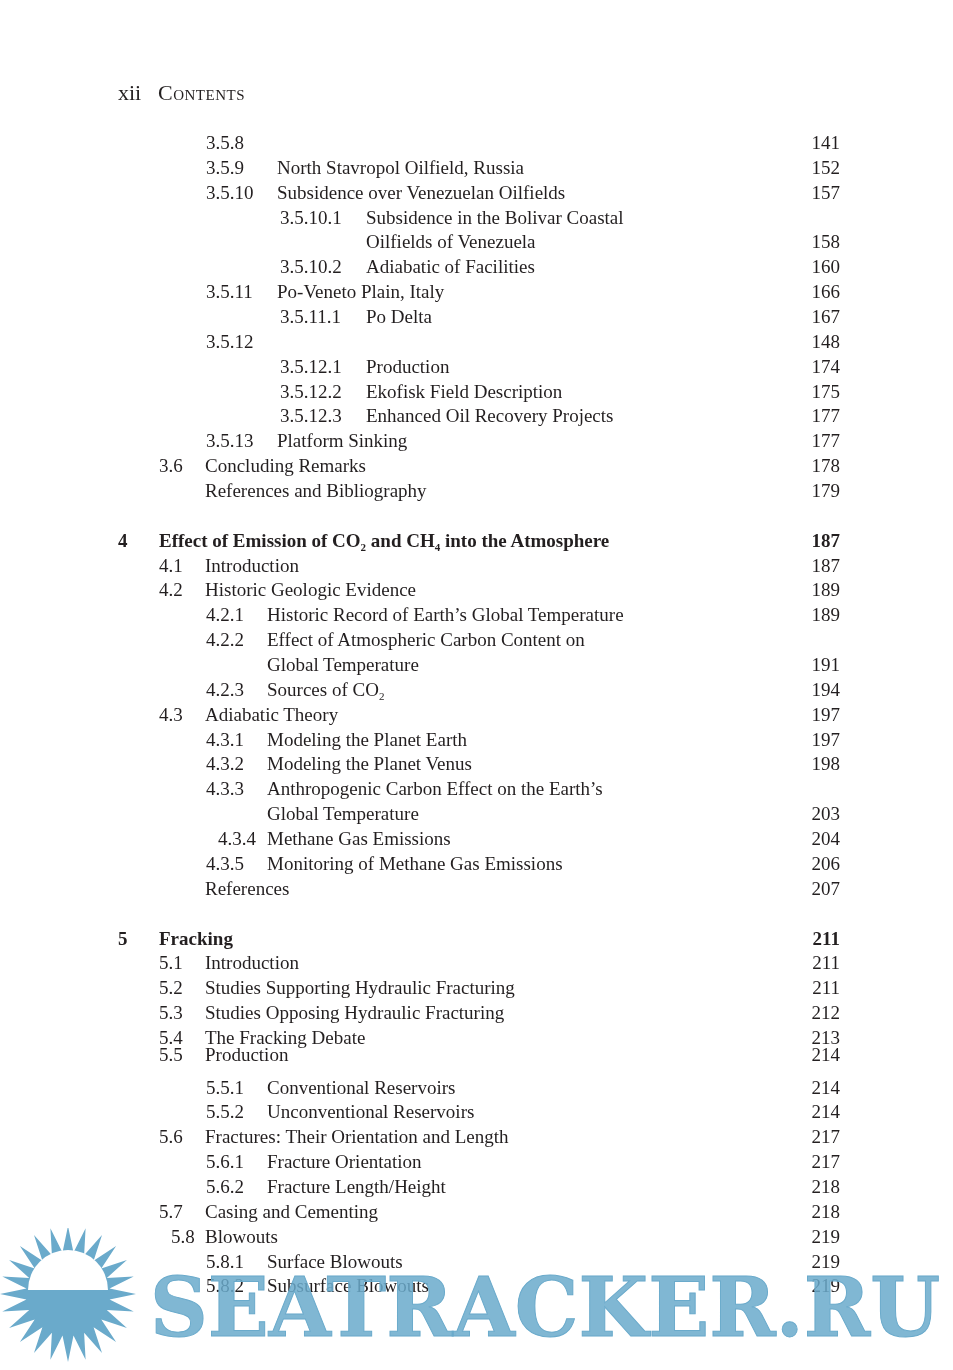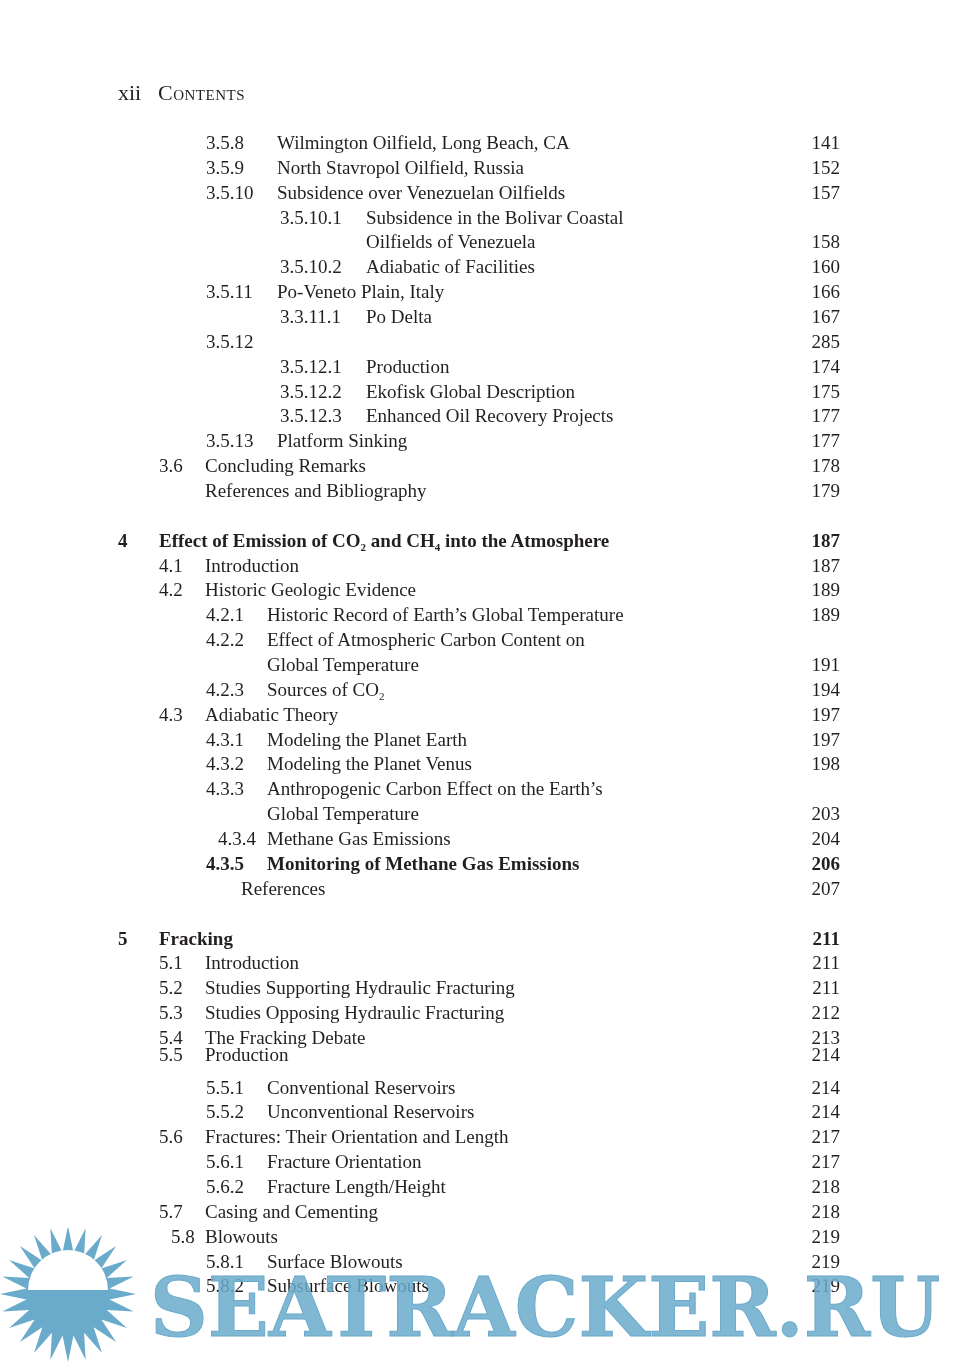--- a/index.html
+++ b/index.html
@@ -19,21 +19,20 @@
 </head>
 <body>
 
 <div class="hdr">
   <span class="pg">xii</span><span class="ttl">Contents</span>
 </div>
 
 <div id="toc">
     <div class="row" style="top: 130px;">
       <span class="num" style="left: 206px;">3.5.8</span>
-      <span class="title" style="left: 277px;">Wilmington Oilfield, Long Beach, CA</span>
       <span class="page">141</span>
     </div>
     <div class="row" style="top: 154.85px;">
       <span class="num" style="left: 206px;">3.5.9</span>
       <span class="title" style="left: 277px;">North Stavropol Oilfield, Russia</span>
       <span class="page">152</span>
     </div>
     <div class="row" style="top: 179.7px;">
       <span class="num" style="left: 206px;">3.5.10</span>
       <span class="title" style="left: 277px;">Subsidence over Venezuelan Oilfields</span>
@@ -53,36 +52,36 @@
       <span class="num" style="left: 280px;">3.5.10.2</span>
       <span class="title" style="left: 366px;">Adiabatic of Facilities</span>
       <span class="page">160</span>
     </div>
     <div class="row" style="top: 279.1px;">
       <span class="num" style="left: 206px;">3.5.11</span>
       <span class="title" style="left: 277px;">Po-Veneto Plain, Italy</span>
       <span class="page">166</span>
     </div>
     <div class="row" style="top: 303.95px;">
-      <span class="num" style="left: 280px;">3.3.11.1</span>
+      <span class="num" style="left: 280px;">3.5.11.1</span>
       <span class="title" style="left: 366px;">Po Delta</span>
       <span class="page">167</span>
     </div>
     <div class="row" style="top: 328.8px;">
       <span class="num" style="left: 206px;">3.5.12</span>
-      <span class="page">285</span>
+      <span class="page">148</span>
     </div>
     <div class="row" style="top: 353.65px;">
       <span class="num" style="left: 280px;">3.5.12.1</span>
       <span class="title" style="left: 366px;">Production</span>
       <span class="page">174</span>
     </div>
     <div class="row" style="top: 378.5px;">
       <span class="num" style="left: 280px;">3.5.12.2</span>
-      <span class="title" style="left: 366px;">Ekofisk Global Description</span>
+      <span class="title" style="left: 366px;">Ekofisk Field Description</span>
       <span class="page">175</span>
     </div>
     <div class="row" style="top: 403.35px;">
       <span class="num" style="left: 280px;">3.5.12.3</span>
       <span class="title" style="left: 366px;">Enhanced Oil Recovery Projects</span>
       <span class="page">177</span>
     </div>
     <div class="row" style="top: 428.2px;">
       <span class="num" style="left: 206px;">3.5.13</span>
       <span class="title" style="left: 277px;">Platform Sinking</span>
@@ -156,28 +155,28 @@
     <div class="row" style="top: 801.1px;">
       <span class="num" style="left: 206px;"></span>
       <span class="title" style="left: 267px;">Global Temperature</span>
       <span class="page">203</span>
     </div>
     <div class="row" style="top: 825.95px;">
       <span class="num" style="left: 206px; margin-left: 12px;">4.3.4</span>
       <span class="title" style="left: 267px;">Methane Gas Emissions</span>
       <span class="page">204</span>
     </div>
-    <div class="row" style="top: 850.8px; font-weight: bold;">
+    <div class="row" style="top: 850.8px;">
       <span class="num" style="left: 206px;">4.3.5</span>
       <span class="title" style="left: 267px;">Monitoring of Methane Gas Emissions</span>
       <span class="page">206</span>
     </div>
     <div class="row" style="top: 875.65px;">
       <span class="num" style="left: 159px;"></span>
-      <span class="title" style="left: 205px; margin-left: 36px;">References</span>
+      <span class="title" style="left: 205px;">References</span>
       <span class="page">207</span>
     </div>
     <div class="row ch" style="top: 925.5px;">
       <span class="num" style="left: 118px;">5</span>
       <span class="title" style="left: 159px;">Fracking</span>
       <span class="page">211</span>
     </div>
     <div class="row" style="top: 950.35px;">
       <span class="num" style="left: 159px;">5.1</span>
       <span class="title" style="left: 205px;">Introduction</span>

